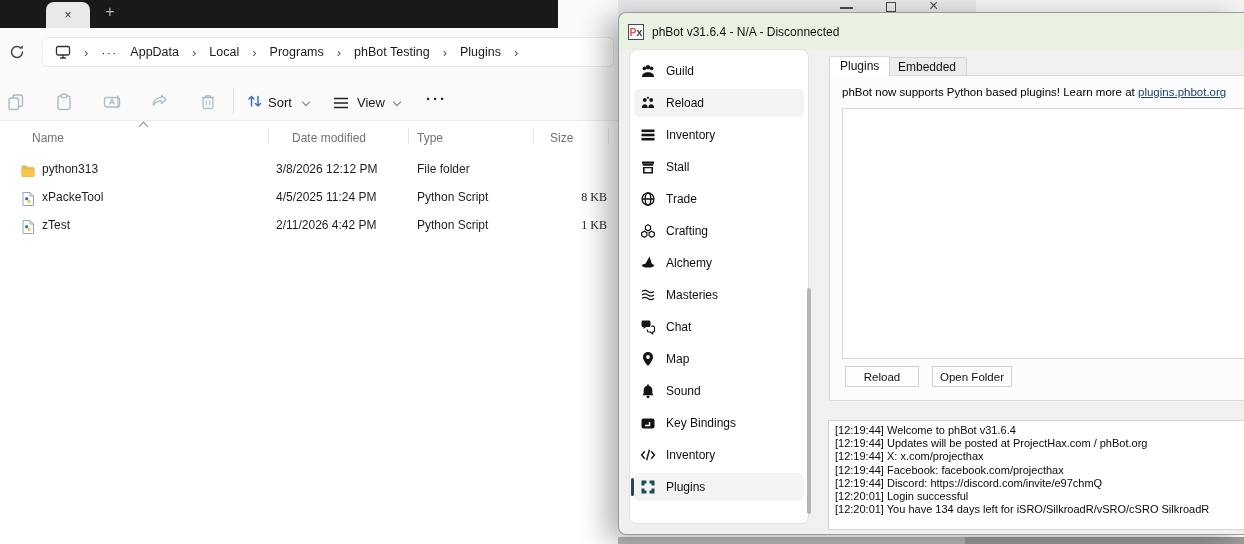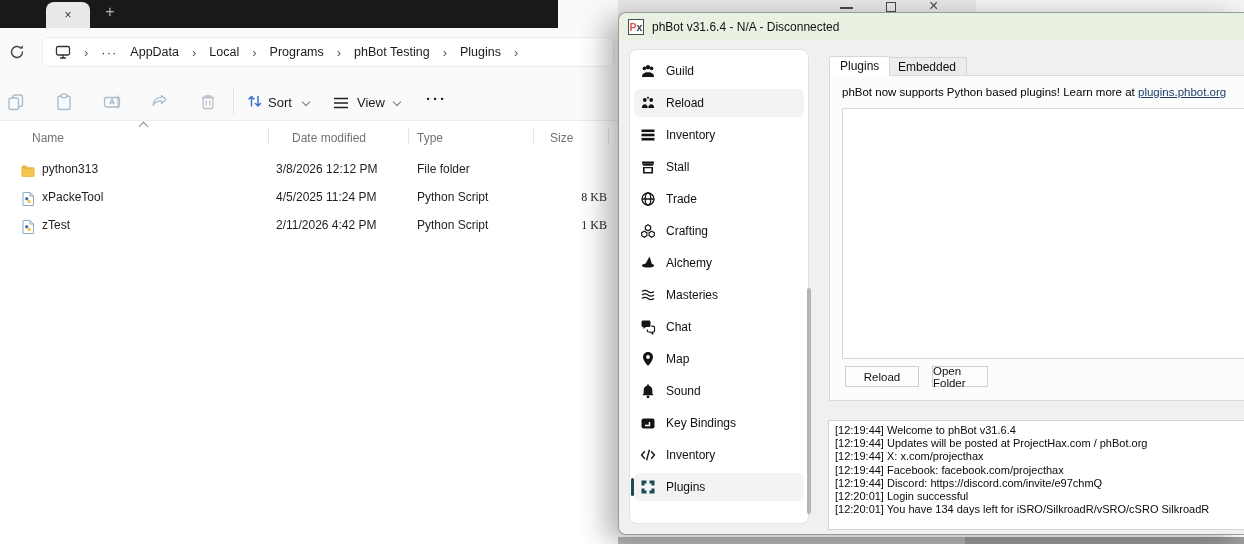--- a/index.html
+++ b/index.html
@@ -54,21 +54,21 @@
   .f-icon{position:absolute;left:20px;top:6px;}
 
   
   .strip-a{left:616px;top:537px;width:349px;height:7px;background:#bcbcbc;}
   .strip-b{left:965px;top:537px;width:279px;height:7px;background:#9e9e9e;}
 
   
   .phbot{left:618px;top:12px;width:626px;height:523px;background:#f0f0f0;
          border:1px solid #9a9a9a;border-right:none;border-radius:8px 0 0 8px;
          box-shadow:-12px 6px 28px rgba(0,0,0,.30);overflow:hidden;}
-  .titlebar{position:absolute;left:0;top:0;width:100%;height:27px;background:#e9f2e2;
+  .titlebar{position:absolute;left:0;top:0;width:100%;height:37px;background:#e9f2e2;
             border-radius:8px 0 0 0;display:flex;align-items:center;gap:8px;
             padding-left:9px;}
   .pblogo{width:16px;height:16px;background:#fff;border:1px solid #4a4a4a;
           font-size:10.5px;font-weight:bold;text-align:center;line-height:14px;}
   .logo-p{color:#d95555;}
   .logo-x{color:#3a3a3a;}
   .pbtitle{font-size:12px;color:#111;}
 
   .sidepanel{left:10px;top:36px;width:180px;height:475px;background:#fff;
              border:1px solid #e3e3e3;border-radius:8px;padding-top:7px;}
@@ -91,21 +91,21 @@
   .panel{left:210px;top:62px;width:418px;height:326px;background:#fcfcfc;
          border:1px solid #d9d9d9;z-index:2;}
   .intro{position:absolute;left:12px;top:10px;font-size:11.5px;color:#000;white-space:nowrap;}
   .intro a{color:#1b3f6e;text-decoration:underline;cursor:pointer;}
   .listbox{position:absolute;left:12px;top:32px;width:410px;height:251px;background:#fff;
            border:1px solid #d7d7d7;}
   .pbtn{position:absolute;top:290px;height:21px;background:#fdfdfd;border:1px solid #cfcfcf;
         border-radius:0;font-size:11.5px;color:#111;display:flex;align-items:center;
         justify-content:center;}
   .btn-reload{left:15px;width:74px;}
-  .btn-openfolder{left:102px;width:56px;}
+  .btn-openfolder{left:102px;width:80px;}
 
   .logbox{left:209px;top:407px;width:418px;height:110px;background:#fff;
           border:1px solid #d4d4d4;padding:3px 0 0 6px;overflow:hidden;}
   .logline{font-size:11px;line-height:13.2px;color:#0a0a0a;white-space:nowrap;}
 </style>
 </head>
 <body>
 
 <div id="stage">
 

